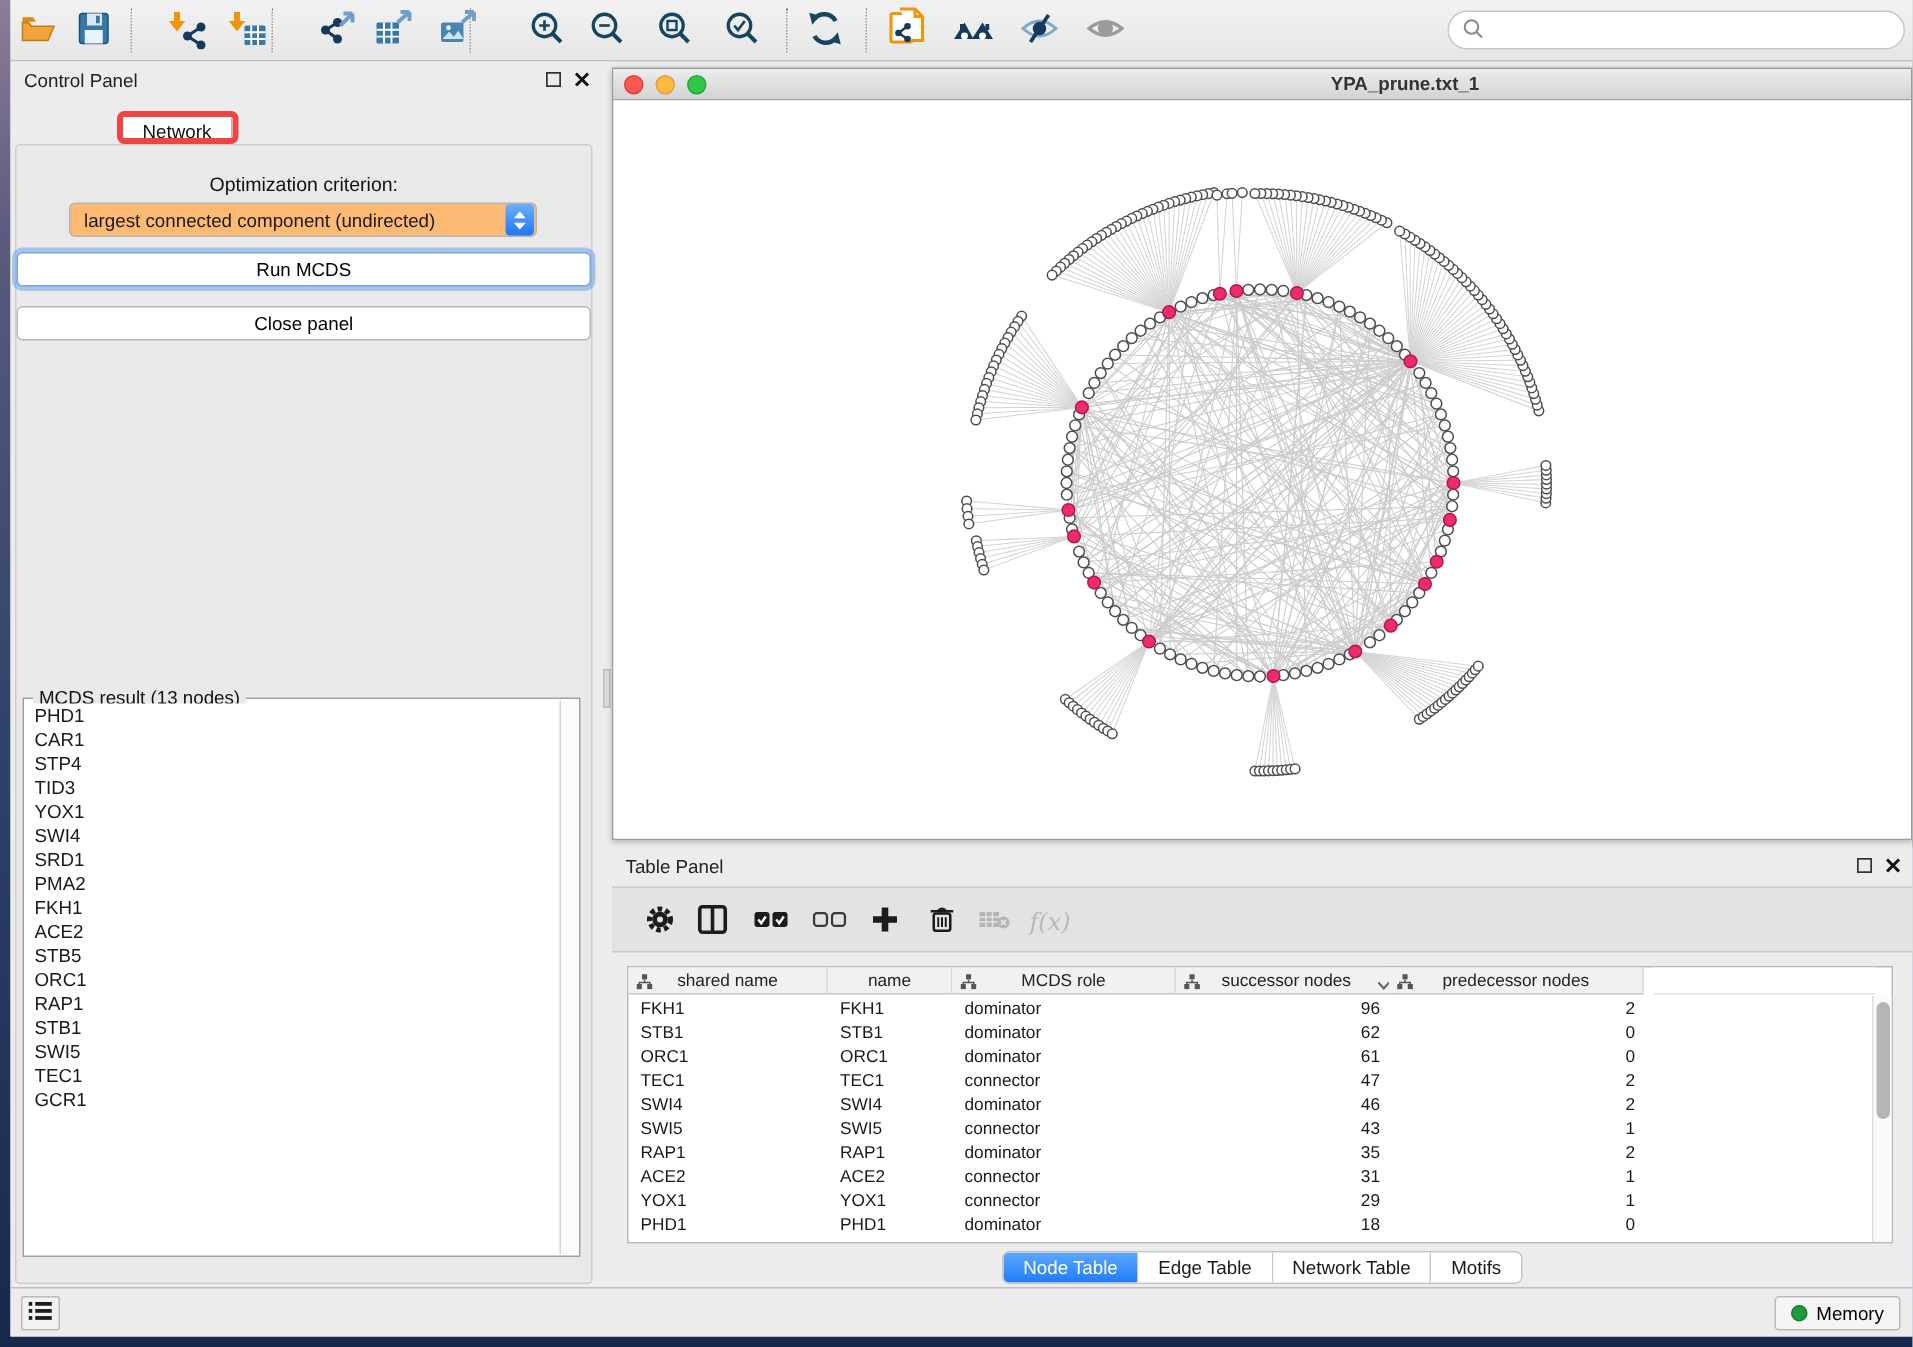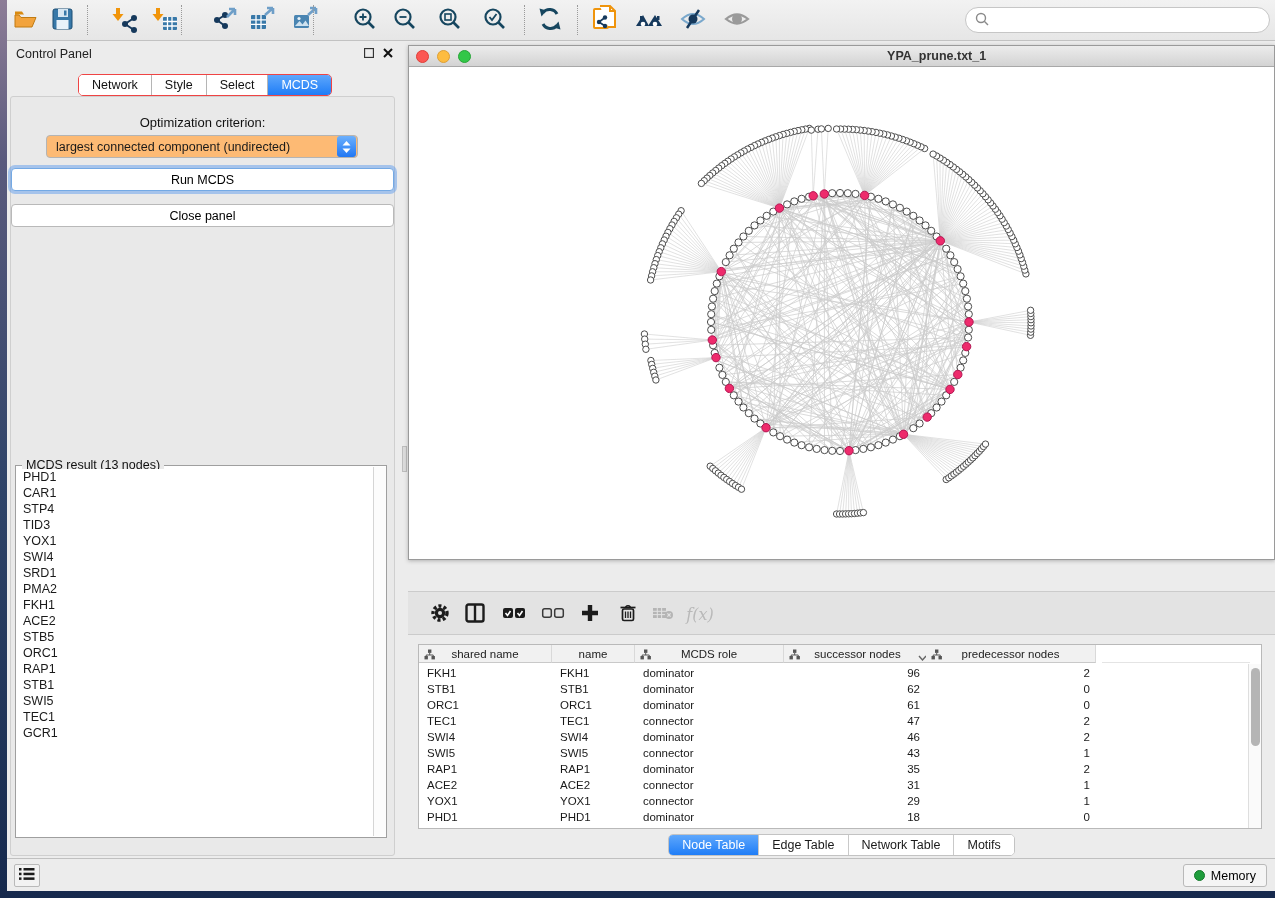--- a/index.html
+++ b/index.html
@@ -17,21 +17,21 @@
 
   
   .main{position:absolute;left:0;top:41px;right:0;height:817px;}
   .statusbar{position:absolute;left:0;bottom:0;right:0;height:33px;background:#ececec;border-top:1px solid #c0c0c0;}
 
   
   .control-panel{position:absolute;left:0;top:0;width:394px;height:817px;background:#ececec;}
   .panel-header{position:absolute;left:0;top:0;right:0;height:26px;}
   .panel-title{position:absolute;left:9px;top:6px;font-size:12.5px;color:#222;}
   .ph-icons{position:absolute;right:8px;top:6px;display:flex;gap:9px;align-items:center;}
-  .cp-tabs{position:absolute;left:71px;top:33px;height:22px;display:flex;border:1px solid #ef4444;border-radius:5px;overflow:hidden;background:#fff;z-index:3;}
+  .cp-tabs{position:absolute;left:71px;top:33px;height:22px;display:flex;border:4px solid #ef4444;border-radius:5px;overflow:hidden;background:#fff;z-index:3;flex-direction:column;}
   .cp-tab{padding:3px 13px;font-size:12.5px;color:#111;background:#fff;border-right:1px solid #b5b5b5;cursor:pointer;}
   .cp-tab:last-child{border-right:none;}
   .cp-tab.active{background:linear-gradient(#5ea7fc,#1f7df7);color:#fff;text-align:center;}
   .cp-body{position:absolute;left:3px;top:55px;width:385px;bottom:2px;background:#e9e9e9;border:1px solid #cfcfcf;border-radius:3px;}
   .opt-label{position:absolute;left:0;right:0;top:18px;text-align:center;font-size:13px;color:#111;}
   .combo{position:absolute;left:35px;top:38px;width:312px;height:23px;background:#fdba74;border:1px solid #b4b4b4;border-radius:4px;display:flex;align-items:center;cursor:pointer;}
   .combo .val{flex:1;padding-left:9px;font-size:12.5px;white-space:nowrap;}
   .combo .stepper{width:19px;height:21px;margin-right:1px;border-radius:3px;background:linear-gradient(#6cb0fd,#2077f3);display:flex;align-items:center;justify-content:center;}
   .btn-row{position:absolute;left:0;right:0;top:71px;display:flex;justify-content:center;gap:13px;flex-direction:column;}
   .pbtn{height:23px;padding:0 15px;background:#fff;border:1px solid #b9b9b9;border-radius:4px;font-size:12.5px;font-family:"Liberation Sans",sans-serif;cursor:pointer;}
@@ -1079,20 +1079,31 @@
                   <circle cx="357.0" cy="360.7" r="4.2"></circle>
                   <circle cx="320.4" cy="321.4" r="4.2"></circle>
                   <circle cx="307.0" cy="290.6" r="4.2"></circle>
                   <circle cx="303.3" cy="273.0" r="4.2"></circle>
                   <circle cx="312.3" cy="204.6" r="4.2"></circle>
                 </g>
               </svg></div>
       </div>
 
       <div class="table-panel">
+        <div class="panel-header">
+          <span class="panel-title">Table Panel</span>
+          <span class="ph-icons">
+            <span><svg width="10" height="10">
+                    <rect x="0.5" y="0.5" width="9" height="9" fill="none" stroke="#333" stroke-width="1.3"></rect>
+                  </svg></span>
+            <span><svg width="10" height="10">
+                    <path d="M1 1 L9 9 M9 1 L1 9" stroke="#111" stroke-width="2"></path>
+                  </svg></span>
+          </span>
+        </div>
         <div class="tp-toolbar">
           <button class="tp-btn" style="left:18px">
                 <span><svg width="22" height="22">
                     <circle cx="11" cy="11" r="7" fill="none" stroke="#1c1c1c" stroke-width="3.4" stroke-dasharray="3 2.2"></circle>
                     <circle cx="11" cy="11" r="5.2" fill="#1c1c1c"></circle>
                     <circle cx="11" cy="11" r="2" fill="#e3e3e3"></circle>
                   </svg></span>
               </button>
           <button class="tp-btn" style="left:53px">
                 <span><svg width="22" height="22">

